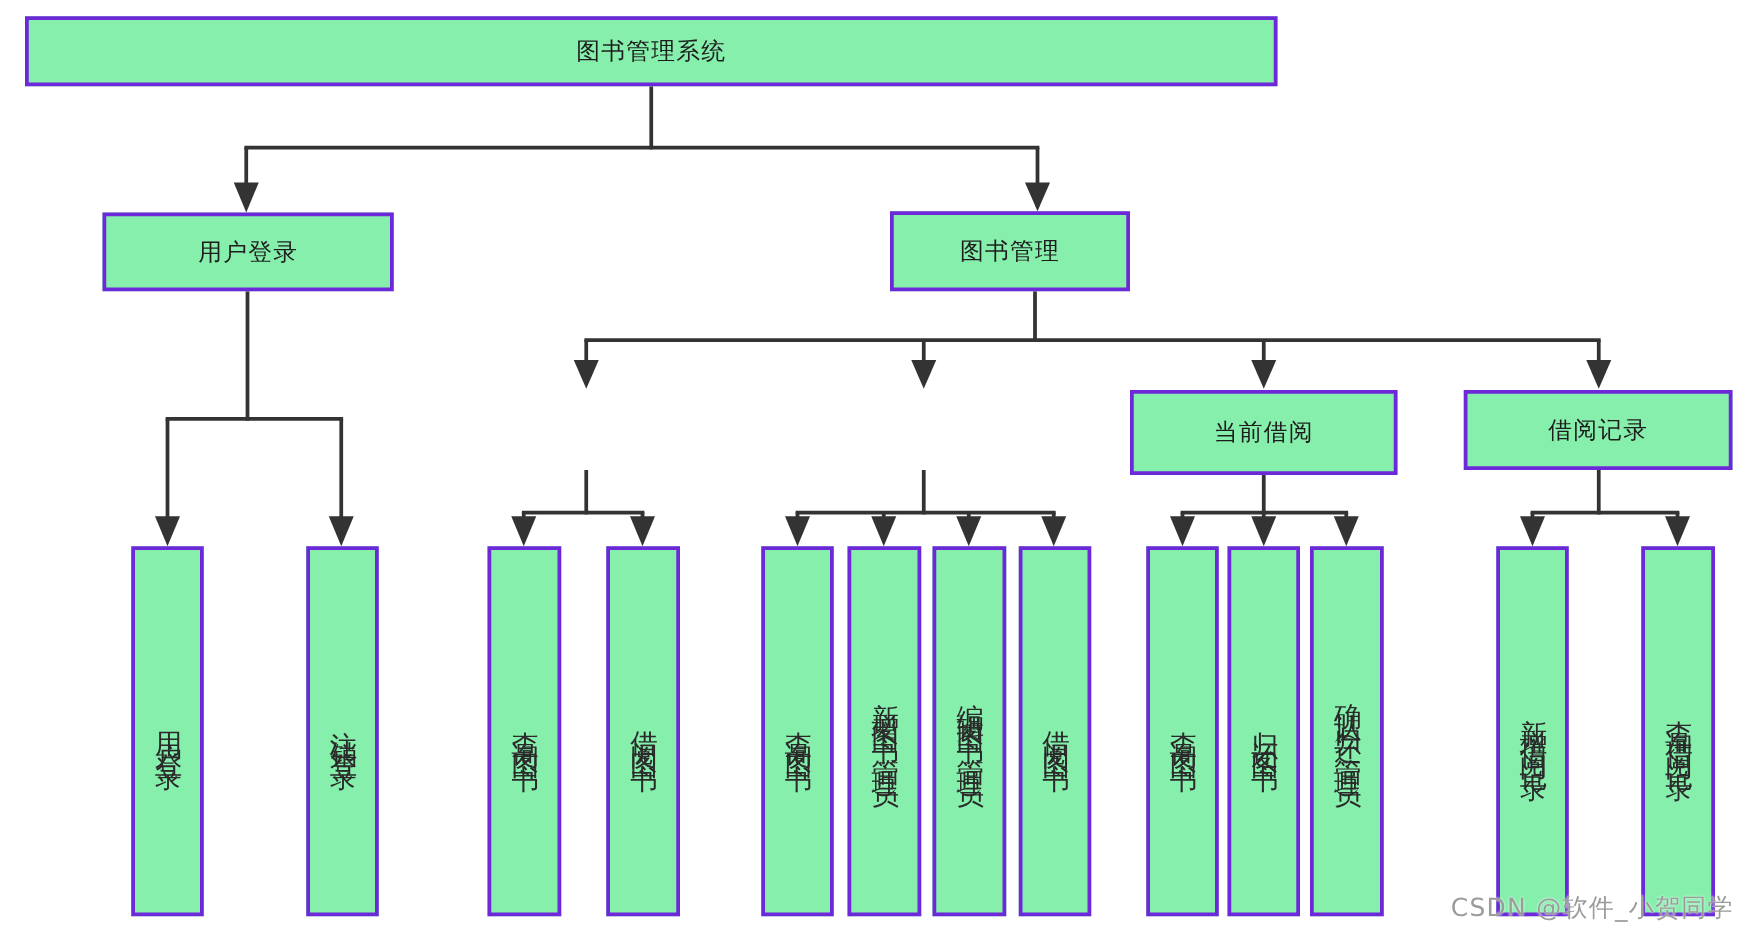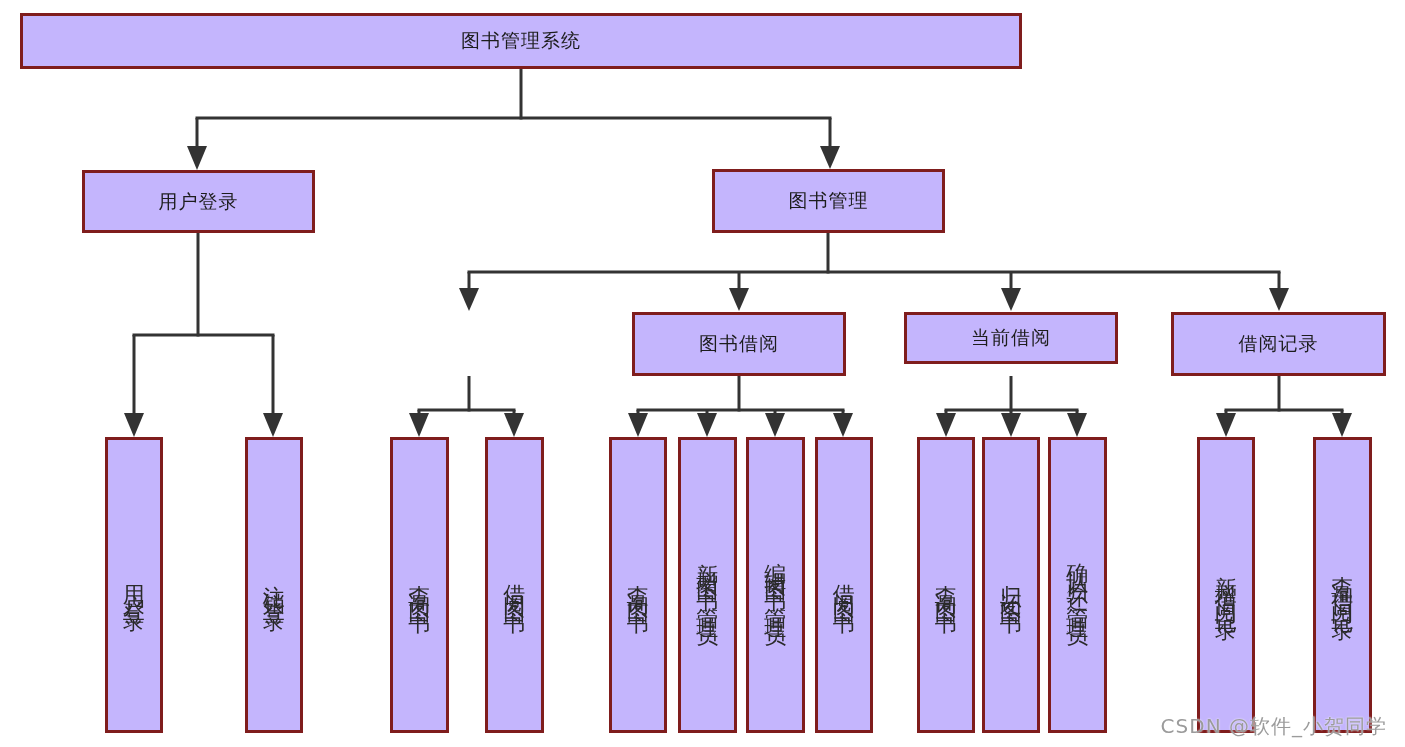--- a/index.html
+++ b/index.html
@@ -5,21 +5,21 @@
   * { margin:0; padding:0; box-sizing:border-box; }
   html,body { background:#ffffff; }
   body {
     width:1405px; height:747px;
     font-family:"DejaVu Sans","Liberation Sans",sans-serif;
     overflow:hidden;
   }
   .stage { position:relative; width:1405px; height:747px; background:#ffffff; }
   .wires { position:absolute; left:0; top:0; z-index:0; }
   .node {
-    position:absolute; background:#c4b5fd; border:3px solid #7f1d1d;
+    position:absolute; background:#86efac; border:3px solid #6d28d9;
     display:flex; align-items:center; justify-content:center;
     color:#1d1d1d; z-index:1;
   }
   .node.h { font-size:19px; letter-spacing:1px; white-space:nowrap; }
   .node.v .vtext {
     writing-mode:vertical-rl; text-orientation:mixed;
     font-size:22px; letter-spacing:9px; line-height:1.25; color:#2a2a2a;
   }
   .watermark {
     position:absolute; top:713px; right:18px; z-index:3;
@@ -100,28 +100,25 @@
     </g>
   </svg>
 
   <div class="node h" style="left:20px; top:13px; width:1002px; height:56px;">
     <span>图书管理系统</span>
   </div>
 
   <div class="node h" style="left:82px; top:170px; width:233px; height:63px;">
     <span>用户登录</span>
   </div>
-  <div class="node h" style="left:712px; top:169px; width:233px; height:64px;">
+  <div class="node h" style="left:712px; top:169px; width:192px; height:64px;">
     <span>图书管理</span>
   </div>
 
-  <div class="node h" style="left:632px; top:312px; width:214px; height:64px;">
-    <span>图书借阅</span>
-  </div>
-  <div class="node h" style="left:904px; top:312px; width:214px; height:52px;">
+  <div class="node h" style="left:904px; top:312px; width:214px; height:68px;">
     <span>当前借阅</span>
   </div>
   <div class="node h" style="left:1171px; top:312px; width:215px; height:64px;">
     <span>借阅记录</span>
   </div>
 
   <div class="node v" style="left:105px; top:437px; width:58px; height:296px;">
     <span class="vtext">用户登录</span>
   </div>
   <div class="node v" style="left:245px; top:437px; width:58px; height:296px;">

